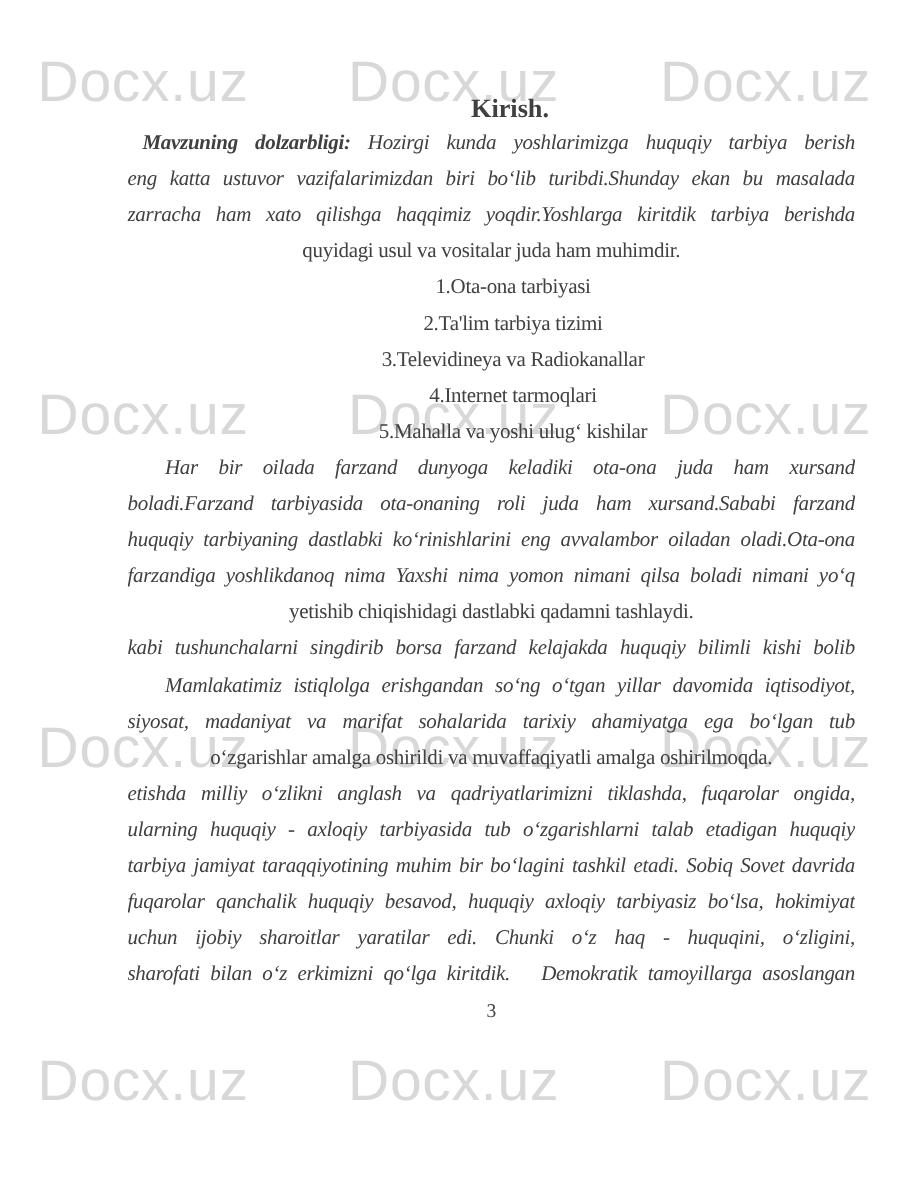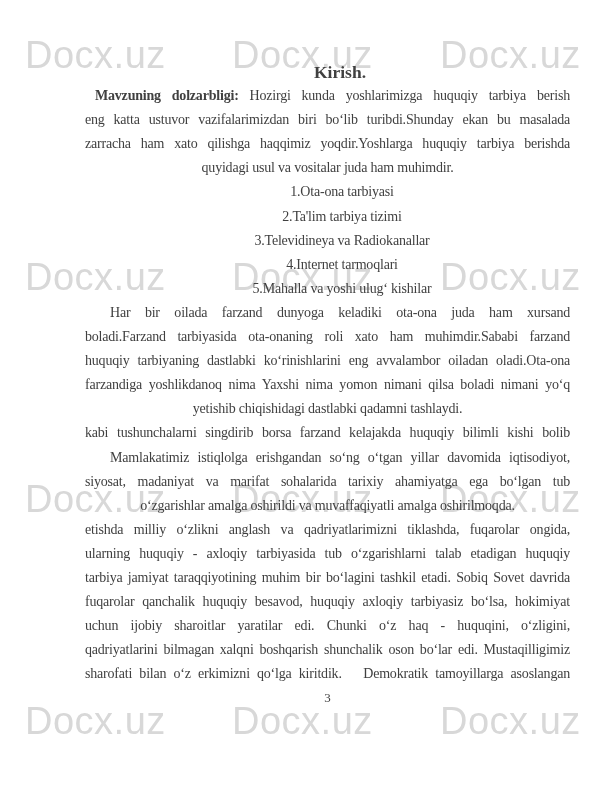--- a/index.html
+++ b/index.html
@@ -33,21 +33,21 @@
     z-index: 1;
     color: #404040;
   }
   .line {
     height: 24.1px;
     line-height: 24.1px;
     font-size: 14px;
     letter-spacing: -0.2px;
     overflow: hidden;
   }
-  .line.just { text-align: justify; text-align-last: justify; }
+  .line.just { text-align: justify; text-align-last: justify; font-style: italic; }
   .line.left { text-align: center; }
   .list-line { padding-left: 29px; }
   .b { font-weight: bold; }
   .title-line {
     text-align: center;
     font-weight: bold;
     font-size: 17.5px;
     padding-left: 25px;
     letter-spacing: 0;
   }
@@ -73,39 +73,38 @@
       <div class="wm" style="left: 440px; top: 480px; color: rgb(216, 216, 216);">Docx.uz</div>
       <div class="wm" style="left: 25px; top: 702px; color: rgb(216, 216, 216);">Docx.uz</div>
       <div class="wm" style="left: 232px; top: 702px; color: rgb(216, 216, 216);">Docx.uz</div>
       <div class="wm" style="left: 440px; top: 702px; color: rgb(216, 216, 216);">Docx.uz</div>
     </div>
   <div class="content">
     <div class="line title-line">Kirish.</div>
     <div>
         <div class="line just" style="padding-left: 10px;"><span class="b">Mavzuning dolzarbligi:</span> Hozirgi kunda yoshlarimizga huquqiy tarbiya berish</div>
         <div class="line just">eng katta ustuvor vazifalarimizdan biri bo‘lib turibdi.Shunday ekan bu masalada</div>
-        <div class="line just">zarracha ham xato qilishga haqqimiz yoqdir.Yoshlarga huquqiy tarbiya berishda</div>
+        <div class="line just">zarracha ham xato qilishga haqqimiz yoqdir.Yoshlarga kiritdik tarbiya berishda</div>
         <div class="line left">quyidagi usul va vositalar juda ham muhimdir.</div>
         <div class="line left list-line">1.Ota-ona tarbiyasi</div>
         <div class="line left list-line">2.Ta'lim tarbiya tizimi</div>
         <div class="line left list-line">3.Televidineya va Radiokanallar</div>
         <div class="line left list-line">4.Internet tarmoqlari</div>
         <div class="line left list-line">5.Mahalla va yoshi ulug‘ kishilar</div>
         <div class="line just" style="padding-left: 25px;">Har bir oilada farzand dunyoga keladiki ota-ona juda ham xursand</div>
-        <div class="line just">boladi.Farzand tarbiyasida ota-onaning roli xato ham muhimdir.Sababi farzand</div>
+        <div class="line just">boladi.Farzand tarbiyasida ota-onaning roli juda ham xursand.Sababi farzand</div>
         <div class="line just">huquqiy tarbiyaning dastlabki ko‘rinishlarini eng avvalambor oiladan oladi.Ota-ona</div>
         <div class="line just">farzandiga yoshlikdanoq nima Yaxshi nima yomon nimani qilsa boladi nimani yo‘q</div>
         <div class="line left">yetishib chiqishidagi dastlabki qadamni tashlaydi.</div>
         <div class="line just">kabi tushunchalarni singdirib borsa farzand kelajakda huquqiy bilimli kishi bolib</div>
         <div class="line just" style="padding-left: 25px;">Mamlakatimiz istiqlolga erishgandan so‘ng o‘tgan yillar davomida iqtisodiyot,</div>
         <div class="line just">siyosat, madaniyat va marifat sohalarida tarixiy ahamiyatga ega bo‘lgan tub</div>
         <div class="line left">o‘zgarishlar amalga oshirildi va muvaffaqiyatli amalga oshirilmoqda.</div>
         <div class="line just">etishda milliy o‘zlikni anglash va qadriyatlarimizni tiklashda, fuqarolar ongida,</div>
         <div class="line just">ularning huquqiy - axloqiy tarbiyasida tub o‘zgarishlarni talab etadigan huquqiy</div>
         <div class="line just">tarbiya jamiyat taraqqiyotining muhim bir bo‘lagini tashkil etadi. Sobiq Sovet davrida</div>
         <div class="line just">fuqarolar qanchalik huquqiy besavod, huquqiy axloqiy tarbiyasiz bo‘lsa, hokimiyat</div>
         <div class="line just">uchun ijobiy sharoitlar yaratilar edi. Chunki o‘z haq - huquqini, o‘zligini,</div>
-        <div class="line just">qadriyatlarini bilmagan xalqni boshqarish shunchalik oson bo‘lar edi. Mustaqilligimiz</div>
         <div class="line just">sharofati bilan o‘z erkimizni qo‘lga kiritdik.&nbsp;&nbsp; Demokratik tamoyillarga asoslangan</div>
       </div>
     <div class="line pagenum-line">3</div>
   </div>
 </div>
 
 </body></html>

